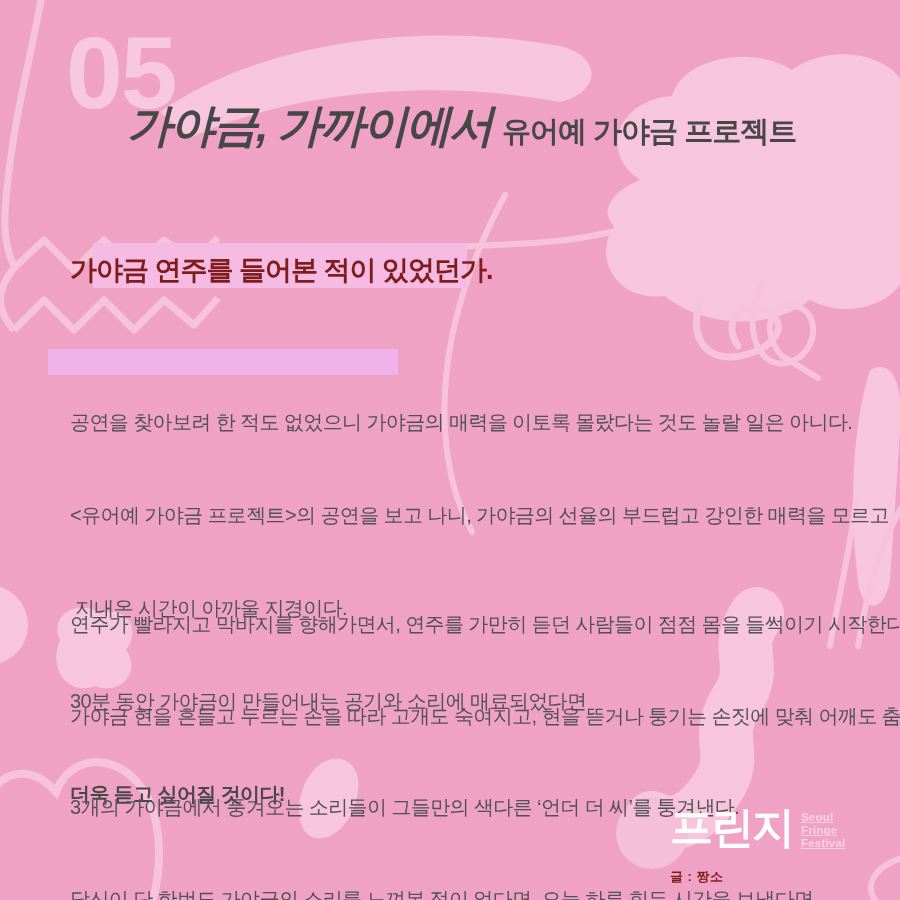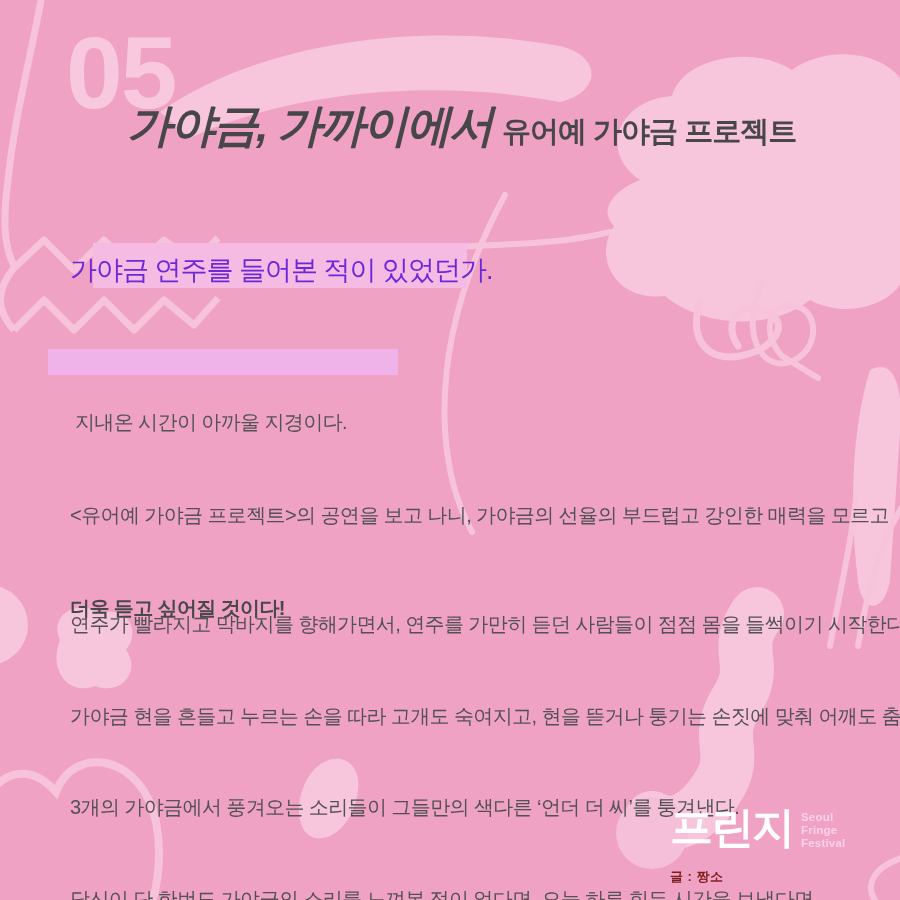--- a/index.html
+++ b/index.html
@@ -21,21 +21,21 @@
     white-space:nowrap;color:#474649;
   }
   .title-main{font-size:45px;font-weight:800;letter-spacing:-2px;font-style:italic;}
   .title-sub{font-size:29px;font-weight:700;letter-spacing:-1px;margin-left:10px;text-align:center;}
   .subhead-highlight{
     position:absolute;left:93px;top:243px;width:374px;height:45px;
     background:#f5bbe3;z-index:1;
   }
   .subhead{
     position:absolute;left:70px;top:252px;z-index:2;
-    font-size:27px;font-weight:400;letter-spacing:-1px;color:#6d28d9;
+    font-size:27px;font-weight:700;letter-spacing:-1px;color:#7f1d1d;
     white-space:nowrap;
   }
   .body-highlight{
     position:absolute;left:48px;top:349px;width:350px;height:26px;
     background:#efb3e9;z-index:1;
   }
   .para{
     position:absolute;left:70px;z-index:2;
     font-size:20px;color:#525155;letter-spacing:-0.6px;
     line-height:31px;white-space:pre;
@@ -47,21 +47,21 @@
     position:absolute;left:670px;top:804px;z-index:2;
   }
   .logo-row{display:flex;align-items:flex-end;}
   .logo-kr{
     font-size:43px;font-weight:800;letter-spacing:-2px;
     color:#ffffff;line-height:46px;
   }
   .festival{
     margin-left:8px;margin-top:4px;
     font-size:11.5px;font-weight:700;line-height:13px;
-    color:#fbd2e4;letter-spacing:0.2px;
+    color:#fbd2e4;letter-spacing:0.2px;text-decoration:underline;
   }
   .credit{
     margin-top:18px;
     font-size:13px;font-weight:700;color:#7f1d1d;letter-spacing:0.5px;
   }
 </style>
 </head>
 <body>
 
 <div class="page">
@@ -108,22 +108,24 @@
   <div class="title-row">
     <span class="title-main">가야금, 가까이에서</span><span class="title-sub">유어예 가야금 프로젝트</span>
   </div>
 
   <div class="subhead-highlight"></div>
   <div class="subhead">가야금 연주를 들어본 적이 있었던가.</div>
 
   <div class="body-highlight"></div>
 
   <div class="para para-1">
+    <div>공연을 찾아보려 한 적도 없었으니 가야금의 매력을 이토록 몰랐다는 것도 놀랄 일은 아니다.</div>
+    <div>&lt;유어예 가야금 프로젝트&gt;의 공연을 보고 나니, 가야금의 선율의 부드럽고 강인한 매력을 모르고</div>
     <div> 지내온 시간이 아까울 지경이다.</div>
-    <div>&lt;유어예 가야금 프로젝트&gt;의 공연을 보고 나니, 가야금의 선율의 부드럽고 강인한 매력을 모르고</div>
+    <div>30분 동안 가야금이 만들어내는 공기와 소리에 매료되었다면</div>
     <div class="bold">더욱 듣고 싶어질 것이다!</div>
   </div>
 
   <div class="para para-2">
     <div>연주가 빨라지고 막바지를 향해가면서, 연주를 가만히 듣던 사람들이 점점 몸을 들썩이기 시작한다.</div>
     <div>가야금 현을 흔들고 누르는 손을 따라 고개도 숙여지고, 현을 뜯거나 퉁기는 손짓에 맞춰 어깨도 춤을 춘다.</div>
     <div>3개의 가야금에서 풍겨오는 소리들이 그들만의 색다른 ‘언더 더 씨’를 퉁겨낸다.</div>
     <div>당신이 단 한번도 가야금의 소리를 느껴본 적이 없다면, 오늘 하루 힘든 시간을 보냈다면,</div>
     
   </div>

